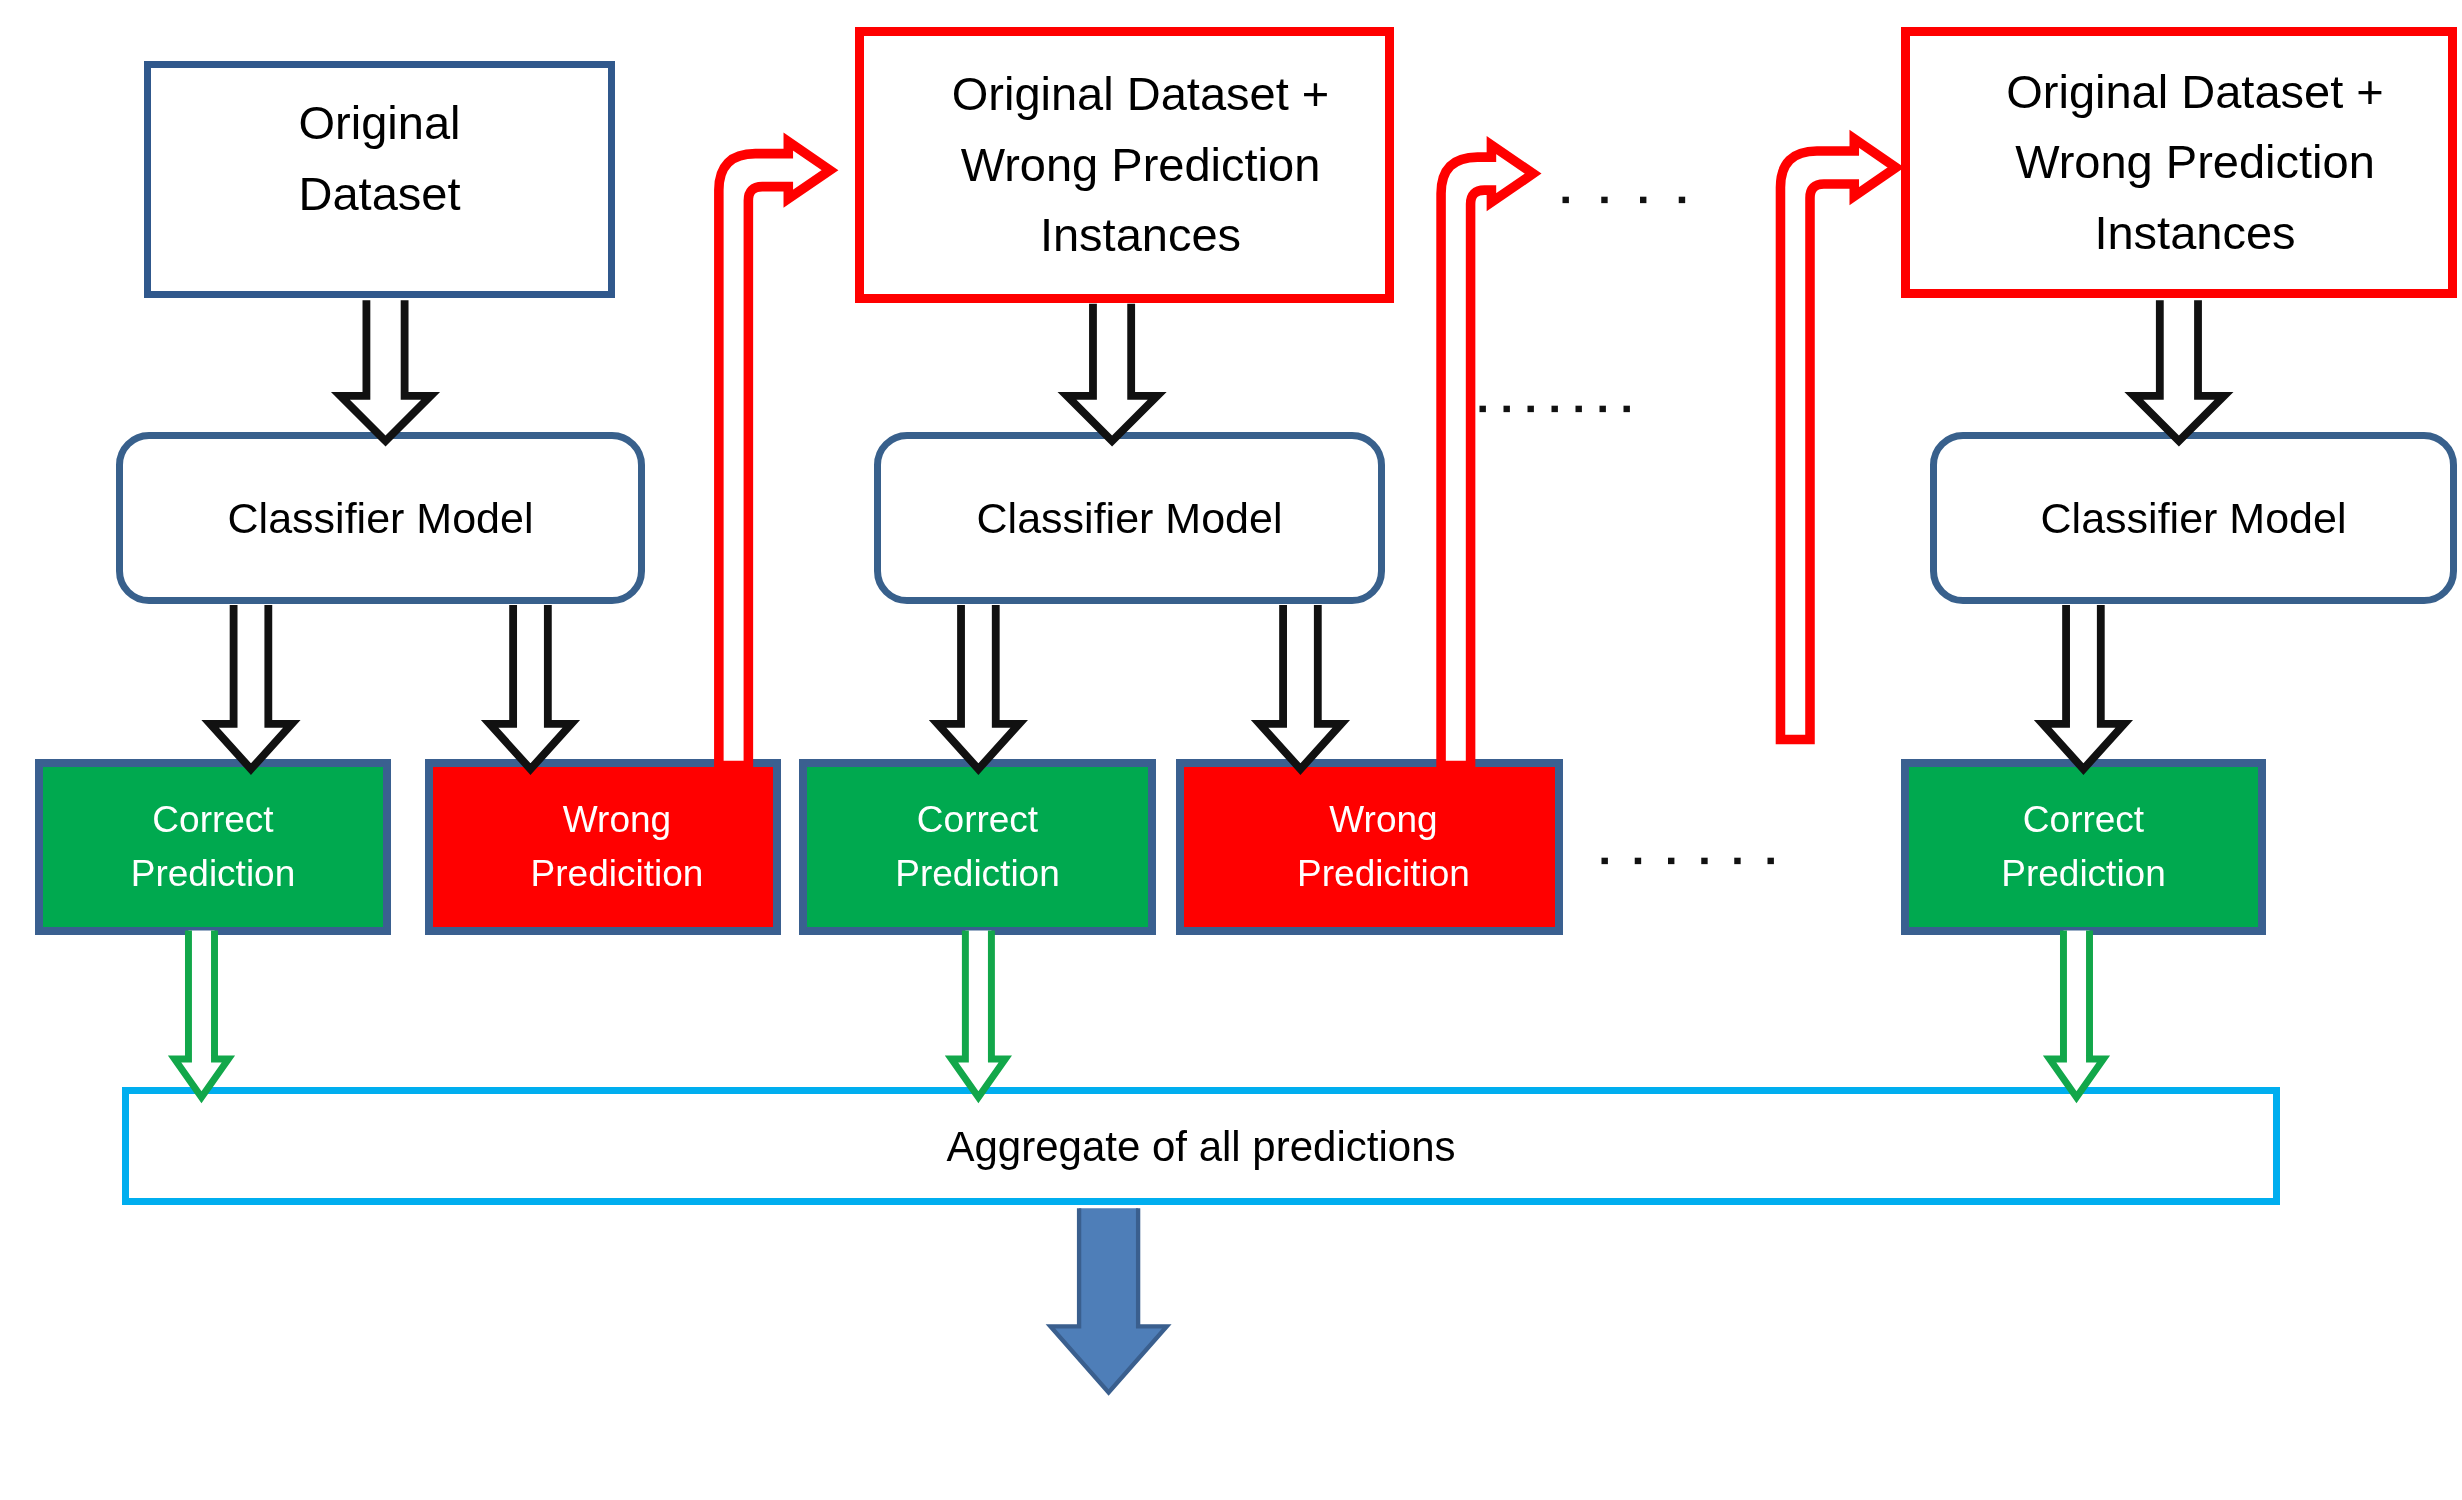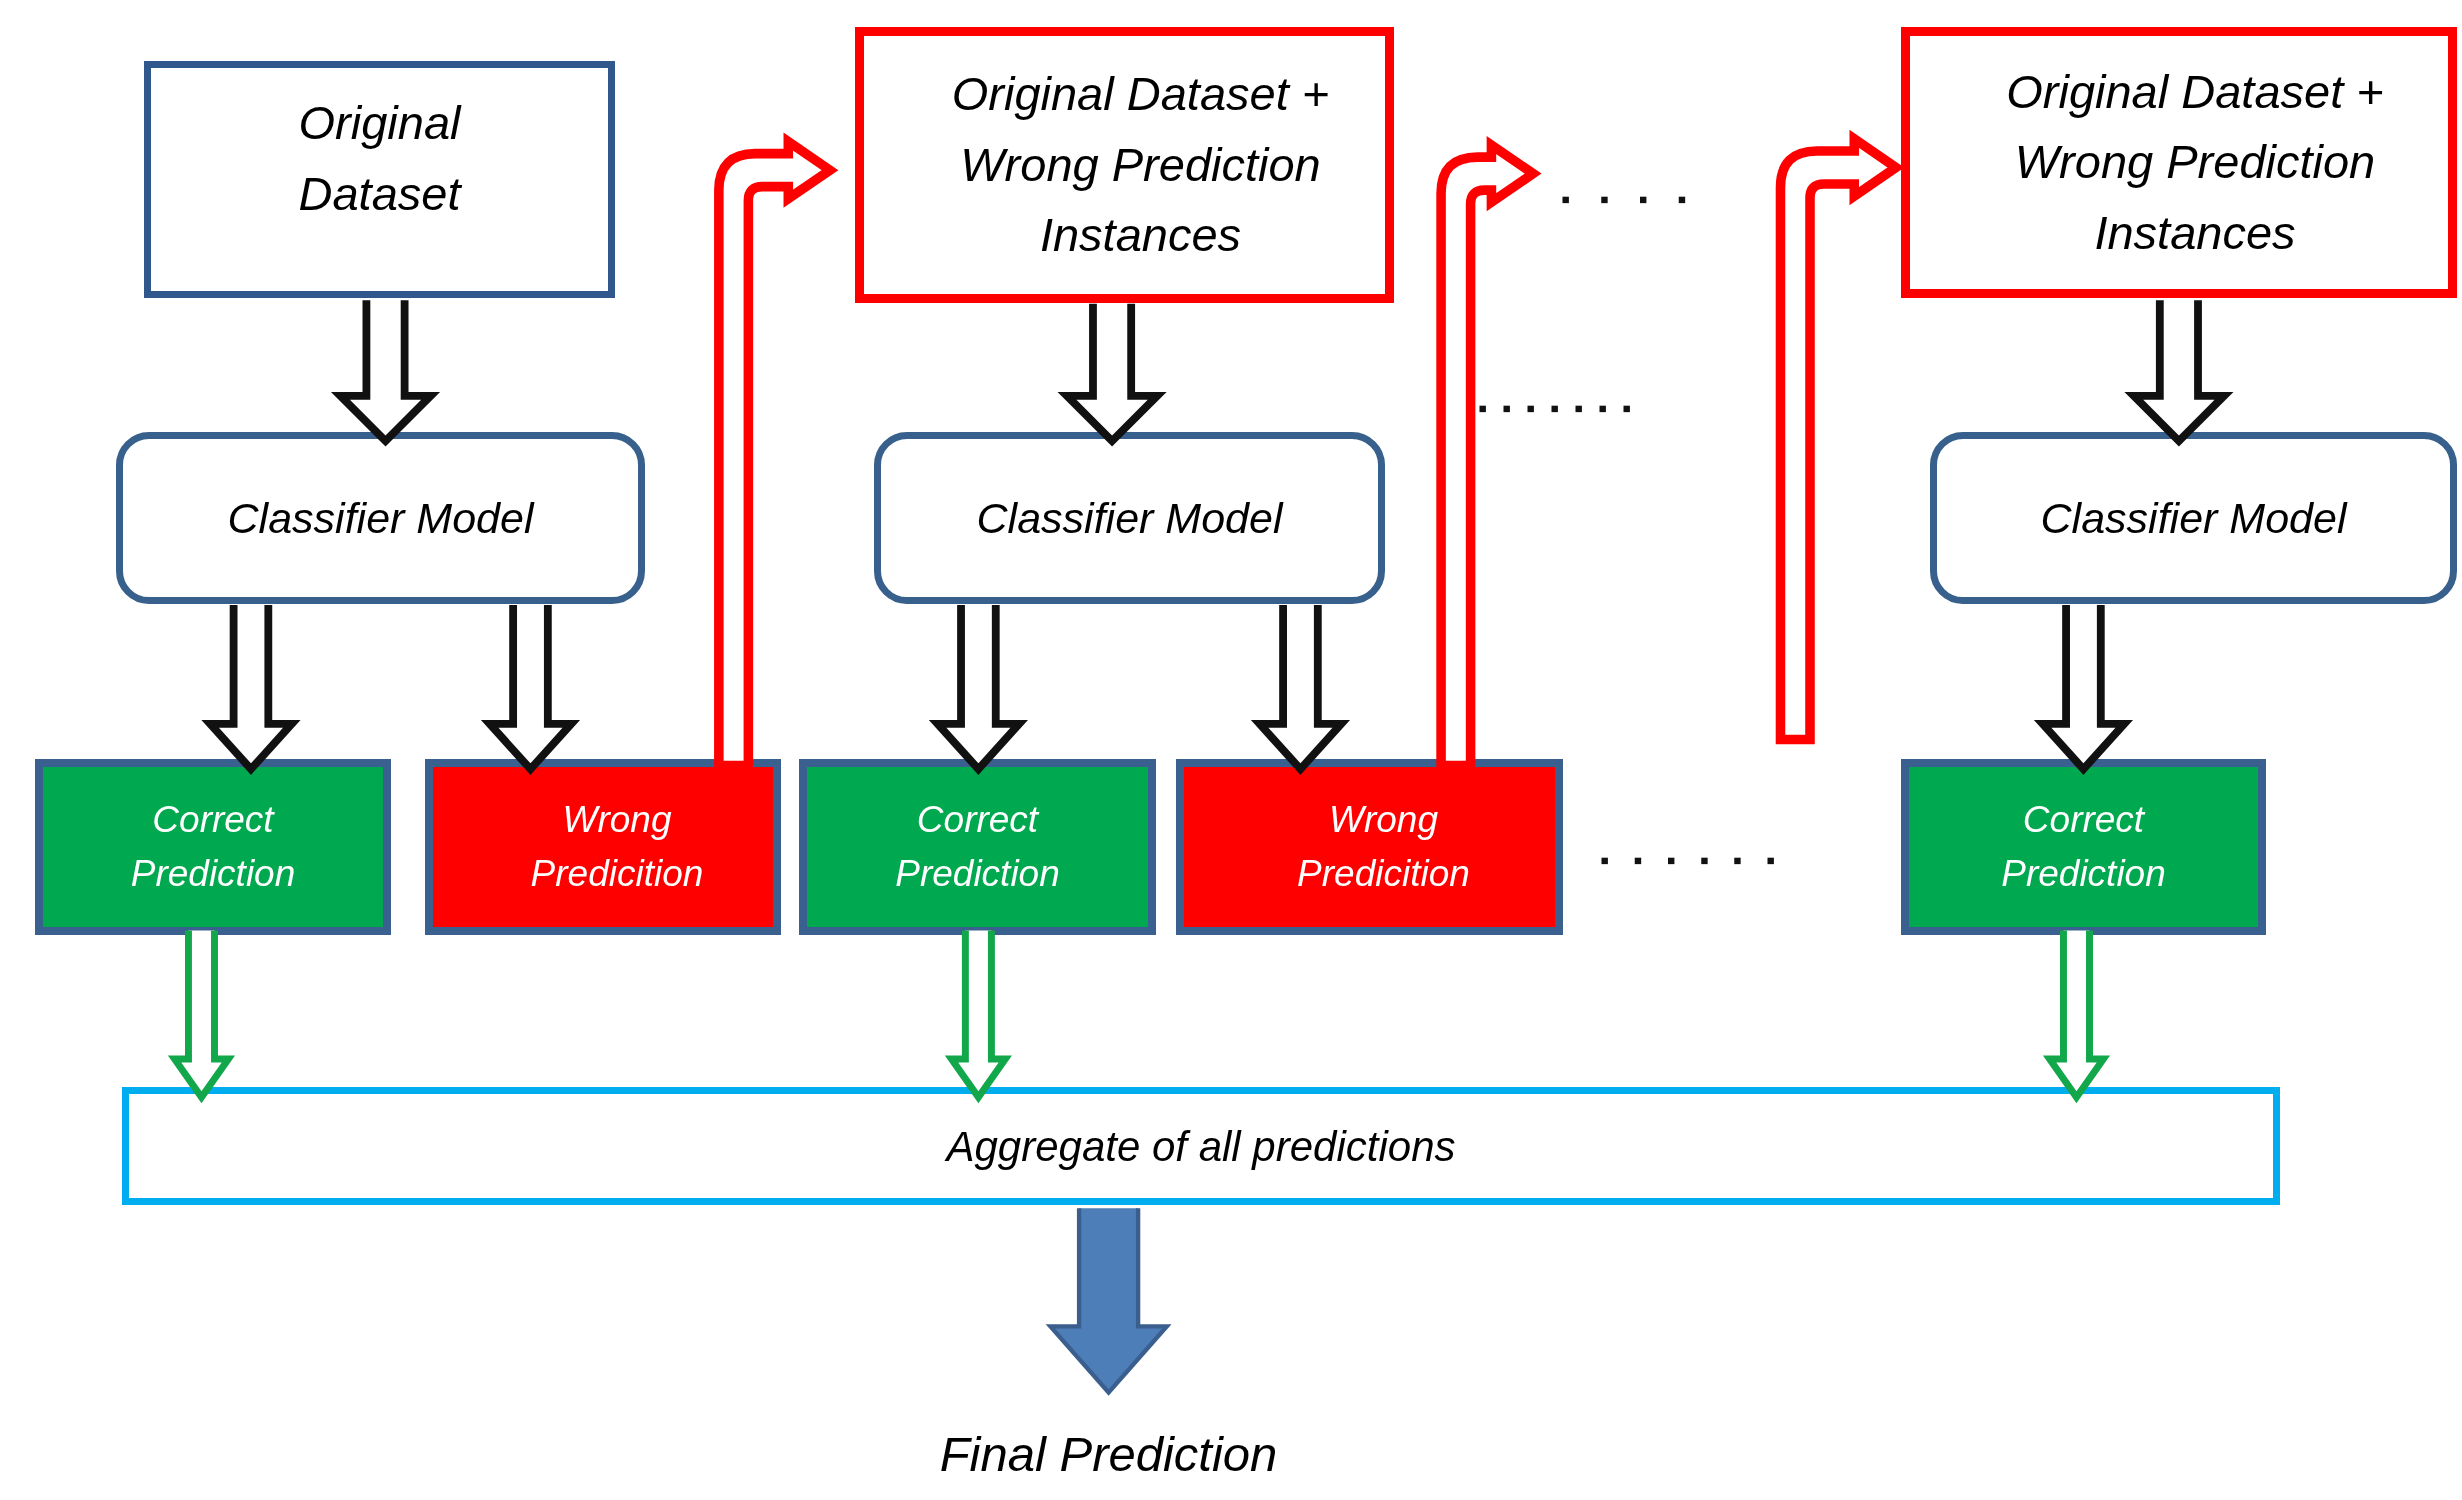--- a/index.html
+++ b/index.html
@@ -2,21 +2,20 @@
 <html style="--green: #00A94F; --red: #FF0000; --pred-border: #3A6090; --dataset-border: #30588C; --classifier-border: #38608C; --aggregate-border: #00AEEF; --arrow-blue: #4E7EB8; --arrow-blue-border: #3A5F8E; --arrow-green: #12A74A; --ink: #111111;font-size:14px"><head>
 <meta charset="utf-8">
 <style>
   html,body{margin:0;padding:0;background:#ffffff;}
   #canvas{
     position:relative;
     width:2462px;height:1500px;
     background:#ffffff;
     font-family:"Liberation Sans", sans-serif;
     overflow:hidden;
-    font-style:italic;
   }
   .box{
     position:absolute;
     display:flex;align-items:center;justify-content:center;
     text-align:center;color:#000;background:#fff;
     box-sizing:border-box;
   }
   .box-label{white-space:pre-line;line-height:1.5;}
   
   .dataset1{
@@ -131,21 +130,20 @@
   </div>
   <div class="box pred correct p5">
     <span class="box-label">Correct
 Prediction</span>
   </div>
 
   <div class="box aggregate">
     <span class="box-label">Aggregate of all predictions</span>
   </div>
 
-  <div class="final-label">Final Prediction</div>
 
   <div class="dots dots-top">▪▪▪▪</div>
   <div class="dots dots-mid">▪▪▪▪▪▪▪▪</div>
   <div class="dots dots-low">▪▪▪▪▪▪</div>
 
   <svg id="arrow-layer" viewBox="0 0 2836 1728" xmlns="http://www.w3.org/2000/svg">
 
     <path class="black-arrow" d="M422 346 V456 H392 L444 508 L496 456 H466 V346"></path>
     <path class="black-arrow" d="M1259 350 V456 H1229 L1281 508 L1333 456 H1303 V350"></path>
     <path class="black-arrow" d="M2488 346 V456 H2458 L2510 508 L2562 456 H2532 V346"></path>

